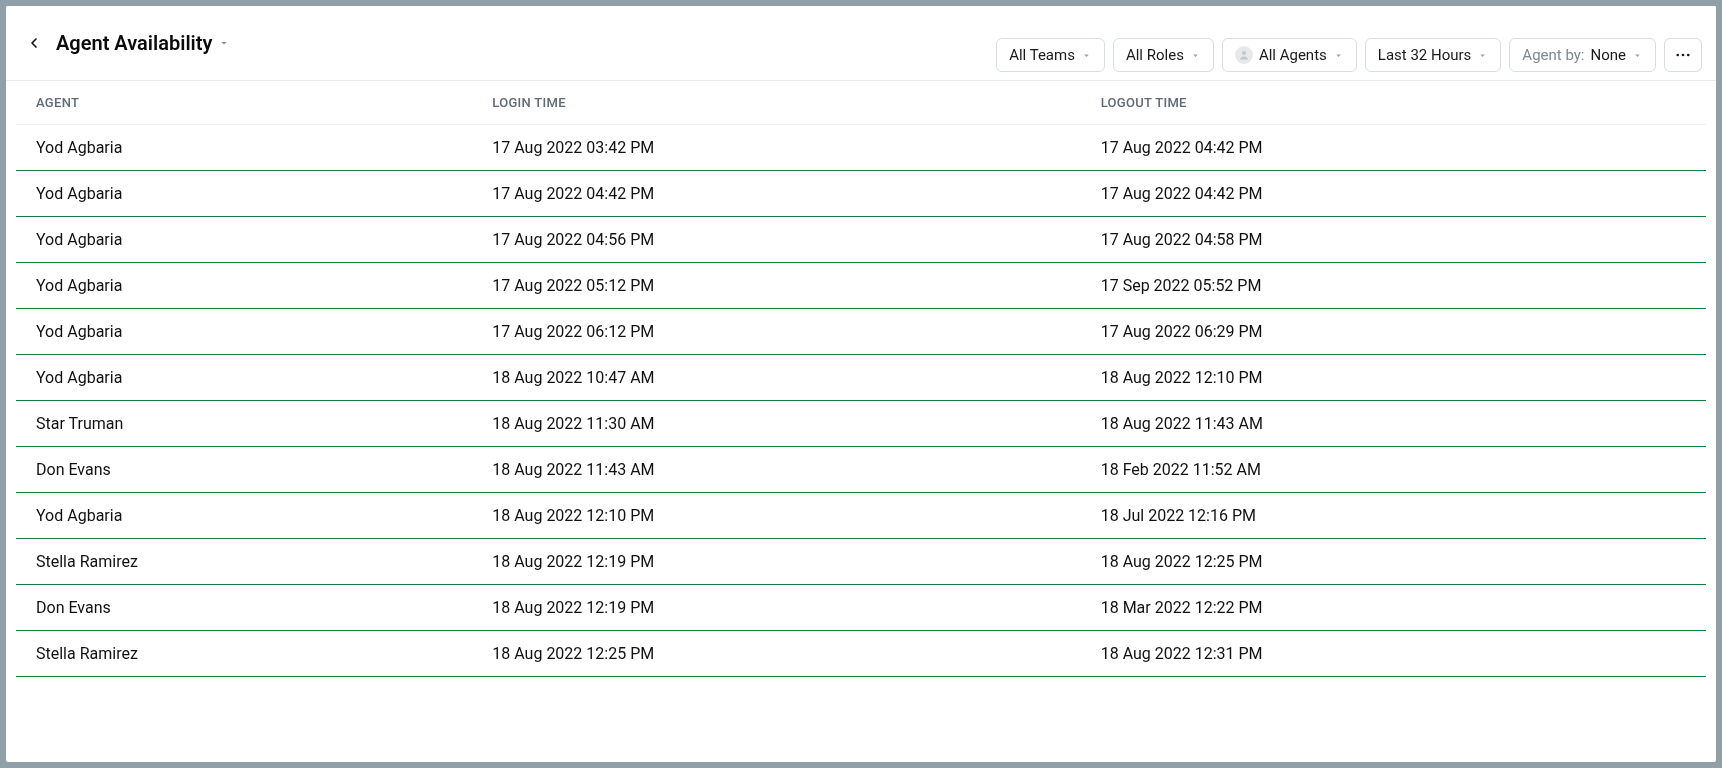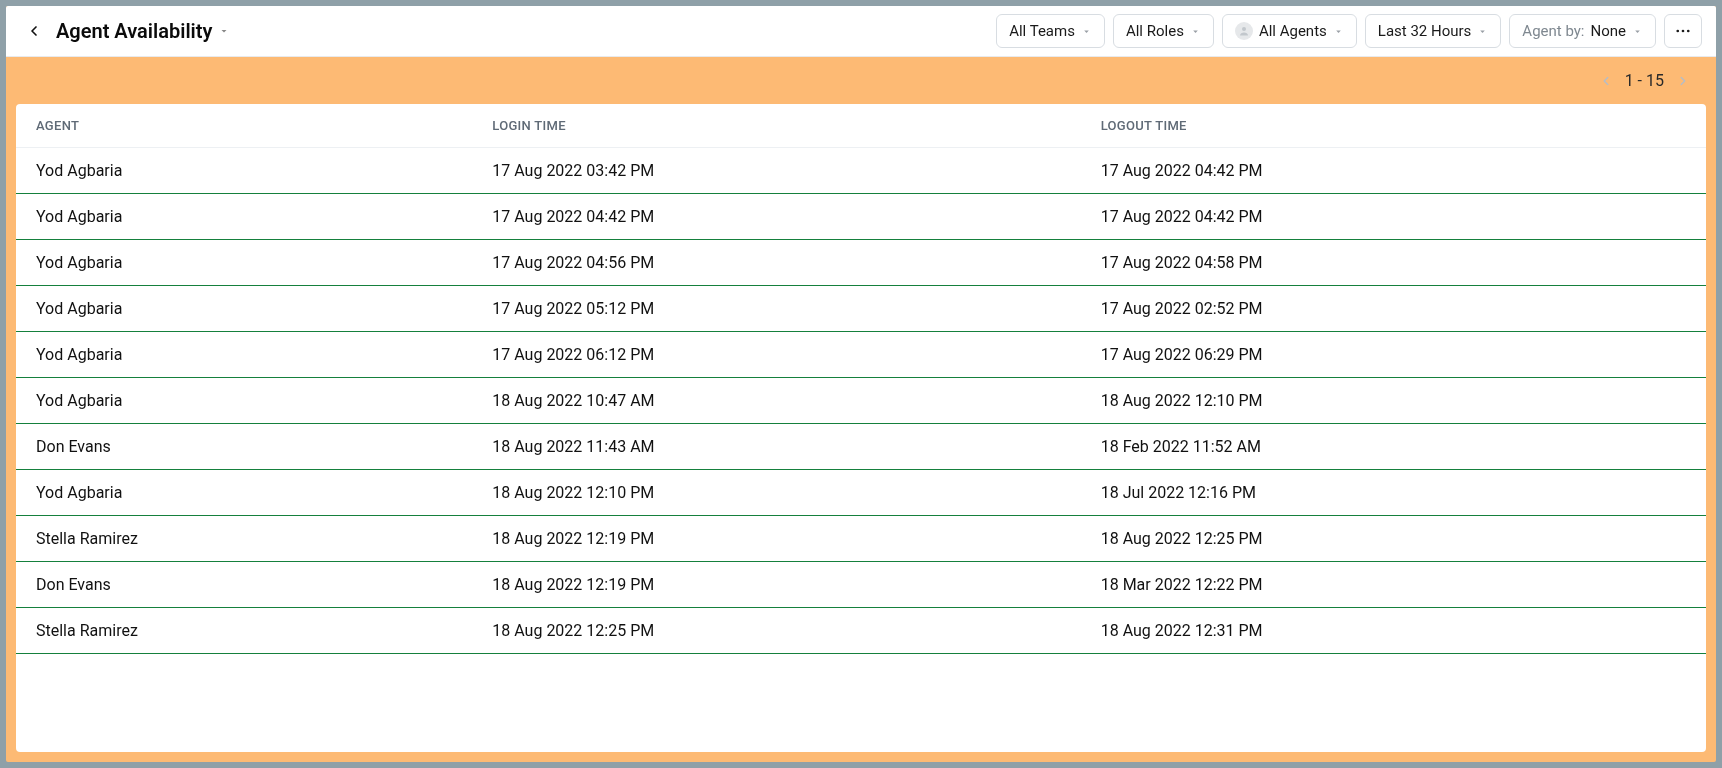--- a/index.html
+++ b/index.html
@@ -4,21 +4,21 @@
 <style>
 * { margin: 0; padding: 0; box-sizing: border-box; }
 body {
   font-family: -apple-system, BlinkMacSystemFont, "Segoe UI", Roboto, "Helvetica Neue", Arial, sans-serif;
   background: #8fa0a8;
   width: 1722px;
   height: 768px;
   padding: 6px;
 }
 .app-frame {
-  background: #fdba74;
+  background: #ffffff;
   width: 100%;
   height: 100%;
   border-radius: 2px;
   overflow: hidden;
   display: flex;
   flex-direction: column;
 }
 .topbar {
   background: #fff;
   display: flex;
@@ -50,20 +50,21 @@
 .title-drop .caret {
   color: #888;
   display: flex;
   align-items: center;
 }
 .spacer { flex: 1; }
 .filter-group {
   display: flex;
   gap: 8px;
   align-items: flex-start;
+  margin-top: 24px;
 }
 .pill {
   background: #fff;
   border: 1px solid #d8dde2;
   border-radius: 6px;
   padding: 7px 12px;
   font-size: 15px;
   color: #1a1a1a;
   display: flex;
   align-items: center;
@@ -213,33 +214,20 @@
           <svg width="18" height="18" viewBox="0 0 24 24" fill="currentColor">
               <circle cx="5" cy="12" r="1.8"></circle>
               <circle cx="12" cy="12" r="1.8"></circle>
               <circle cx="19" cy="12" r="1.8"></circle>
             </svg>
         </span>
       </div>
     </div>
   </div>
 
-  <div class="subbar">
-    <span class="pager-arrow">
-      <svg width="14" height="14" viewBox="0 0 24 24" fill="none" stroke="currentColor" stroke-width="2.5" stroke-linecap="round" stroke-linejoin="round">
-          <polyline points="15 18 9 12 15 6"></polyline>
-        </svg>
-    </span>
-    <span class="pager-text">1 - 15</span>
-    <span class="pager-arrow">
-      <svg width="14" height="14" viewBox="0 0 24 24" fill="none" stroke="currentColor" stroke-width="2.5" stroke-linecap="round" stroke-linejoin="round">
-          <polyline points="9 18 15 12 9 6"></polyline>
-        </svg>
-    </span>
-  </div>
 
   <div class="table-wrap">
     <table>
       <thead>
         <tr>
           <th class="col-agent">AGENT</th>
           <th class="col-login">LOGIN TIME</th>
           <th class="col-logout">LOGOUT TIME</th>
         </tr>
       </thead>
@@ -255,31 +243,36 @@
             <td class="col-logout">17 Aug 2022 04:42 PM</td>
           </tr>
           <tr>
             <td class="col-agent">Yod Agbaria</td>
             <td class="col-login">17 Aug 2022 04:56 PM</td>
             <td class="col-logout">17 Aug 2022 04:58 PM</td>
           </tr>
           <tr>
             <td class="col-agent">Yod Agbaria</td>
             <td class="col-login">17 Aug 2022 05:12 PM</td>
-            <td class="col-logout">17 Aug 2022 02:52 PM</td>
+            <td class="col-logout">17 Sep 2022 05:52 PM</td>
           </tr>
           <tr>
             <td class="col-agent">Yod Agbaria</td>
             <td class="col-login">17 Aug 2022 06:12 PM</td>
             <td class="col-logout">17 Aug 2022 06:29 PM</td>
           </tr>
           <tr>
             <td class="col-agent">Yod Agbaria</td>
             <td class="col-login">18 Aug 2022 10:47 AM</td>
             <td class="col-logout">18 Aug 2022 12:10 PM</td>
+          </tr>
+          <tr>
+            <td class="col-agent">Star Truman</td>
+            <td class="col-login">18 Aug 2022 11:30 AM</td>
+            <td class="col-logout">18 Aug 2022 11:43 AM</td>
           </tr>
           <tr>
             <td class="col-agent">Don Evans</td>
             <td class="col-login">18 Aug 2022 11:43 AM</td>
             <td class="col-logout">18 Feb 2022 11:52 AM</td>
           </tr>
           <tr>
             <td class="col-agent">Yod Agbaria</td>
             <td class="col-login">18 Aug 2022 12:10 PM</td>
             <td class="col-logout">18 Jul 2022 12:16 PM</td>

